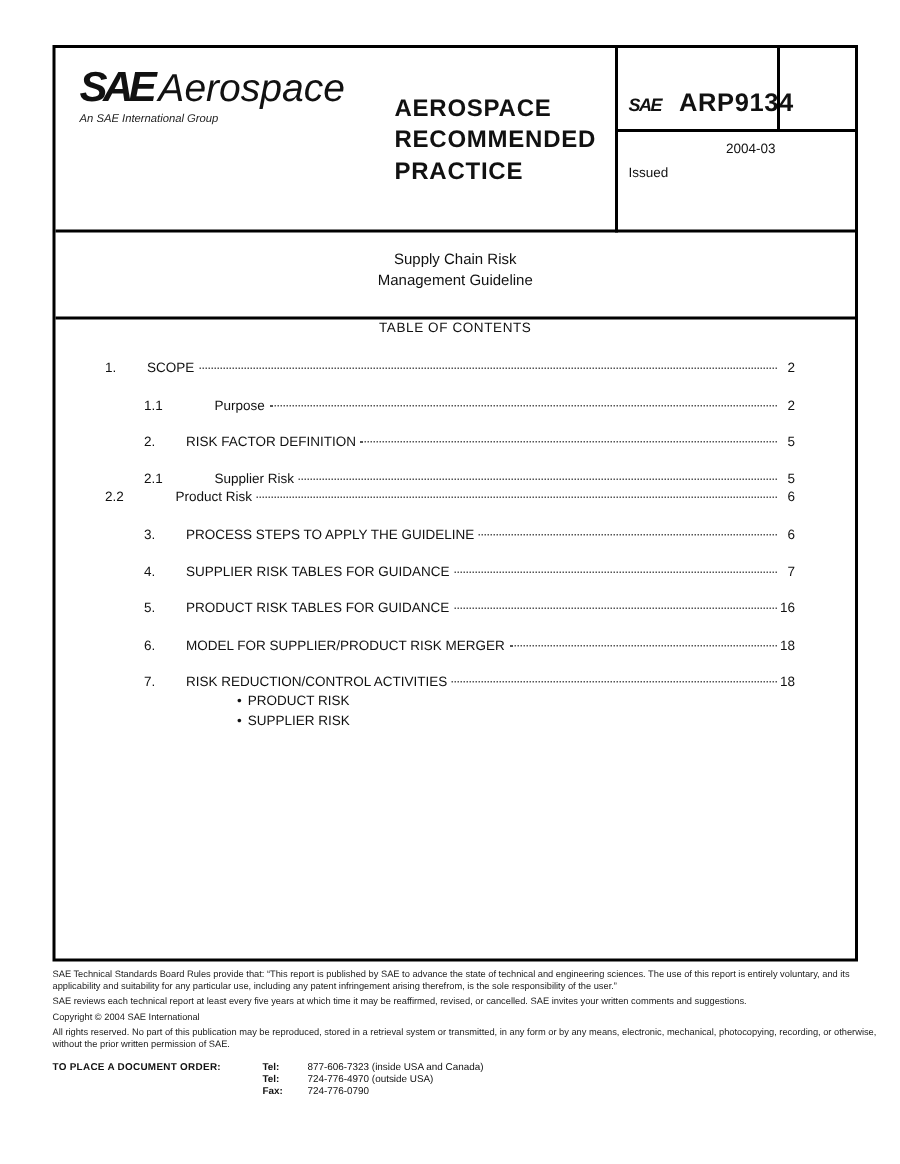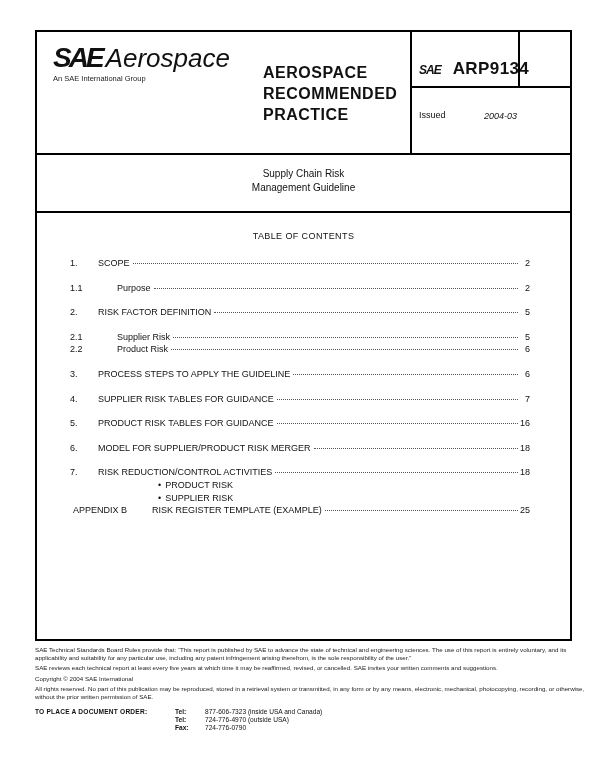--- a/index.html
+++ b/index.html
@@ -8,42 +8,42 @@
 
   
   .main-box { position:absolute; left:35px; top:30px; width:537px; height:611px; border:2px solid #000; background:#fff; }
 
   
   .header { position:relative; height:123px; border-bottom:2px solid #000; }
   .logo { position:absolute; left:16px; top:10px; }
   .logo-line { display:flex; align-items:baseline; white-space:nowrap; }
   .logo-sae { font-weight:bold; font-style:italic; font-size:28px; letter-spacing:-3px; padding-right:4px; }
   .logo-brand { font-style:italic; font-size:26px; letter-spacing:0px; }
-  .logo-tagline { font-size:7.5px; margin-top:0px; color:#222; }
+  .logo-tagline { font-style:italic; font-size:7.5px; margin-top:0px; color:#222; }
   .doc-type { position:absolute; left:226px; top:30px; font-weight:bold; font-size:16px; line-height:21px; letter-spacing:0.5px; white-space:pre-line; }
 
   .right-col { position:absolute; top:0; right:0; width:160px; height:123px; border-left:2px solid #000; }
   .num-cell { position:relative; height:56px; border-bottom:2px solid #000; }
   .num-inner { position:absolute; left:7px; bottom:7px; display:flex; align-items:baseline; }
   .sae-small { font-weight:bold; font-style:italic; font-size:12px; letter-spacing:-1px; }
   .doc-number { font-weight:bold; font-size:17px; margin-left:12px; letter-spacing:0.4px; }
   .corner-cell { position:absolute; top:0; right:0; width:52px; height:54px; border-left:2px solid #000; }
   .issued-cell { position:relative; font-size:9px; }
   .issued-label { position:absolute; left:7px; top:22px; }
-  .issued-date { position:absolute; left:72px; top:23px;font-style:italic; }
+  .issued-date { position:absolute; left:72px; top:6px; }
 
   
   .title-band { height:58px; border-bottom:2px solid #000; text-align:center; font-size:10px; line-height:13.5px; padding-top:12px; }
 
   
-  .doc-body { position:relative; padding-top:18px; }
+  .doc-body { position:relative; }
   .toc-heading { text-align:center; font-size:9px; letter-spacing:0.4px; }
   .toc-list { margin:16px 40px 0 33px; font-size:9px; }
   .toc-row { display:flex; align-items:baseline; line-height:12.6px; white-space:nowrap; }
-  .toc-row.gap { margin-top:12px; }
+  .toc-row.gap { margin-top:12px;margin-left:26px; }
   .toc-row .num { flex:0 0 auto; }
   .toc-row.section .num { width:28px; }
   .toc-row.sub .num { width:47px; }
   .toc-row.appendix { padding-left:3px; }
   .toc-row.appendix .num { width:79px; }
   .toc-row .label { flex:0 0 auto; }
   .leader { flex:1 1 auto; border-bottom:1.5px dotted #555; margin:0 2px 0 3px; transform:translateY(-2px); min-width:10px; }
   .pg { flex:0 0 auto; min-width:10px; text-align:right; }
   .toc-row.bullet { margin-left:88px; }
   .toc-row.bullet .bullet-glyph { margin-right:4px; font-size:9px; }
@@ -174,26 +174,20 @@
             <span class="pg">18</span>
           </div>
           <div class="toc-row bullet">
             <span class="bullet-glyph">•</span>
             <span class="label">PRODUCT RISK</span>
           </div>
           <div class="toc-row bullet">
             <span class="bullet-glyph">•</span>
             <span class="label">SUPPLIER RISK</span>
           </div>
-          <div class="toc-row appendix">
-            <span class="num">APPENDIX B</span>
-            <span class="label">RISK REGISTER TEMPLATE (EXAMPLE)</span>
-            <span class="leader"></span>
-            <span class="pg">25</span>
-          </div>
         </div>
     </div>
 
   </div>
 
   <div class="footer-legal">
     <p>SAE Technical Standards Board Rules provide that: “This report is published by SAE to advance the state of technical and engineering sciences. The use of this report is entirely voluntary, and its applicability and suitability for any particular use, including any patent infringement arising therefrom, is the sole responsibility of the user.”</p>
     <p>SAE reviews each technical report at least every five years at which time it may be reaffirmed, revised, or cancelled. SAE invites your written comments and suggestions.</p>
     <p>Copyright © 2004 SAE International</p>
     <p>All rights reserved. No part of this publication may be reproduced, stored in a retrieval system or transmitted, in any form or by any means, electronic, mechanical, photocopying, recording, or otherwise, without the prior written permission of SAE.</p>

